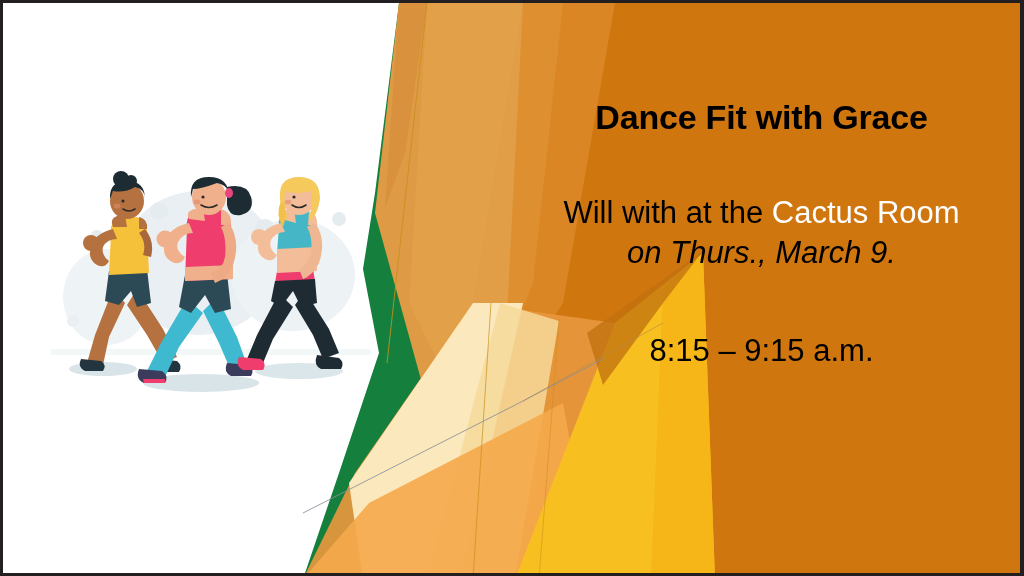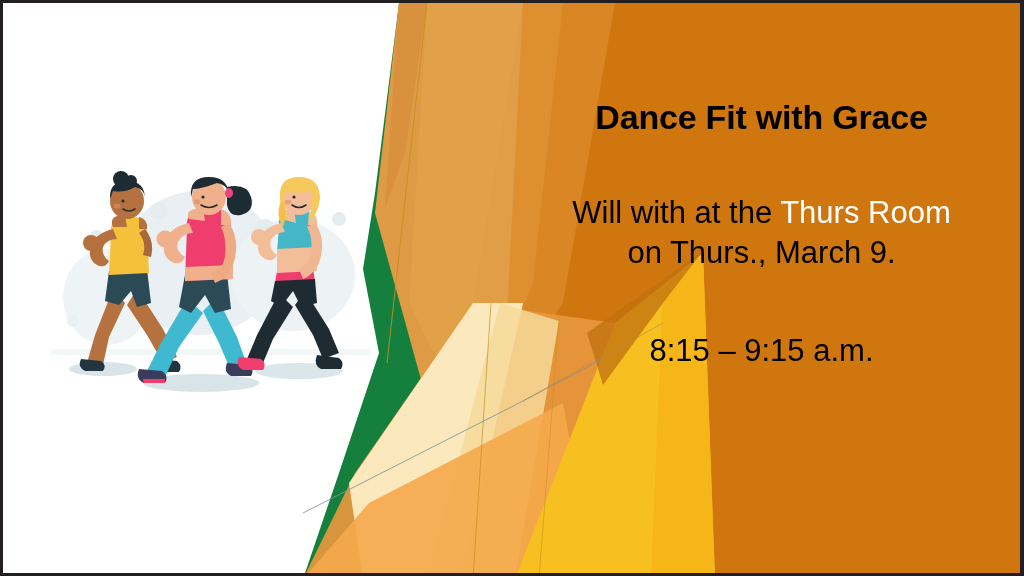--- a/index.html
+++ b/index.html
@@ -51,21 +51,21 @@
     position: absolute;
     left: 0;
     width: 100%;
     font-size: 31px;
     font-weight: normal;
     color: #000000;
     line-height: 1.28;
     white-space: nowrap;
   }
   #body-line-1 { top: 190px; }
-  #body-line-2 { top: 230px; }
+  #body-line-2 { top: 230px; font-style: italic; }
   #time-line   { top: 328px; }
   .hl-white { color: #ffffff; }
 </style>
 </head>
 <body>
 
 <div id="slide">
 
   <svg id="bg-svg" width="1024" height="576" viewBox="0 0 1024 576" aria-hidden="true">
 
@@ -229,21 +229,21 @@
       <path d="M188,186 Q184,195 192,199 L212,199 Q216,193 210,188 Z" fill="#ef3d6e"></path>
       <path d="M266,184 Q262,194 270,198 L290,198 Q294,192 288,187 Z" fill="#1f2b33"></path>
     </g>
   </svg>
 
   <div id="text-block">
 
     <div class="slide-title">Dance Fit with Grace</div>
 
     <div class="body-line" id="body-line-1">
-      <span>Will with at the </span><span class="hl-white">Thurs Room</span>
+      <span>Will with at the </span><span class="hl-white">Cactus Room</span>
     </div>
 
     <div class="body-line" id="body-line-2">on Thurs., March 9.</div>
 
     <div class="body-line" id="time-line">8:15 – 9:15 a.m.</div>
   </div>
 
 </div>
 
 </body></html>

